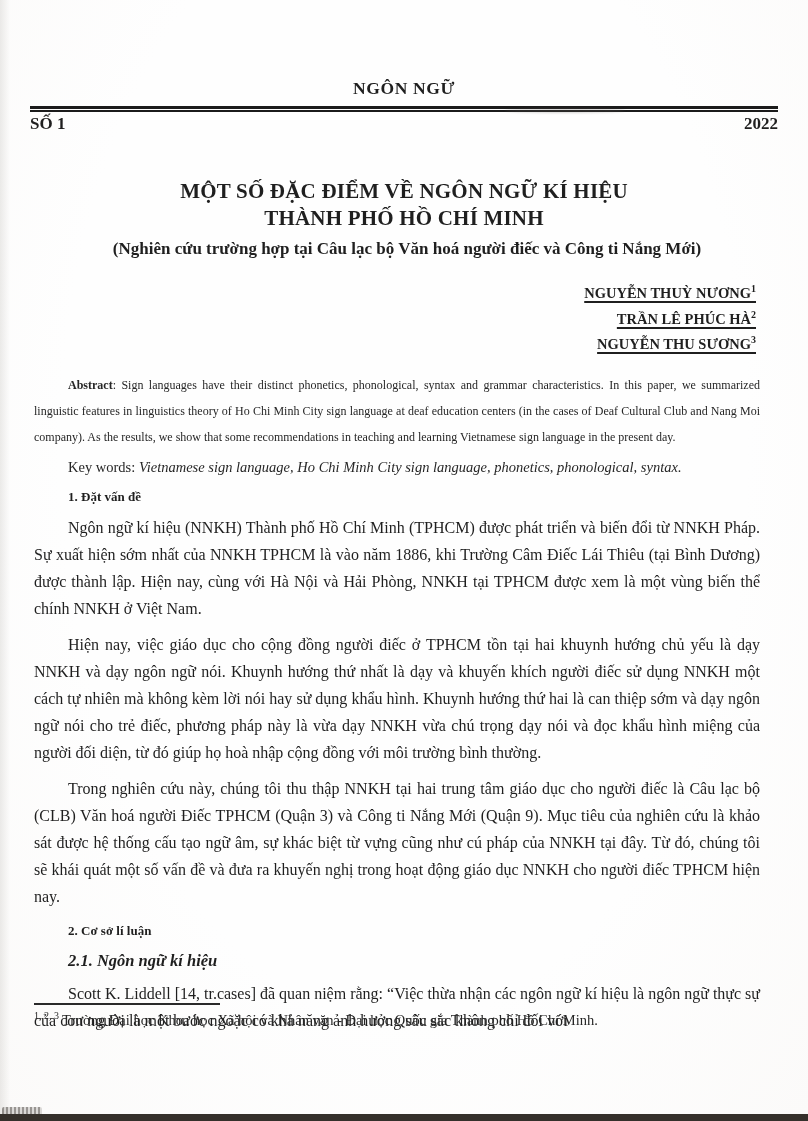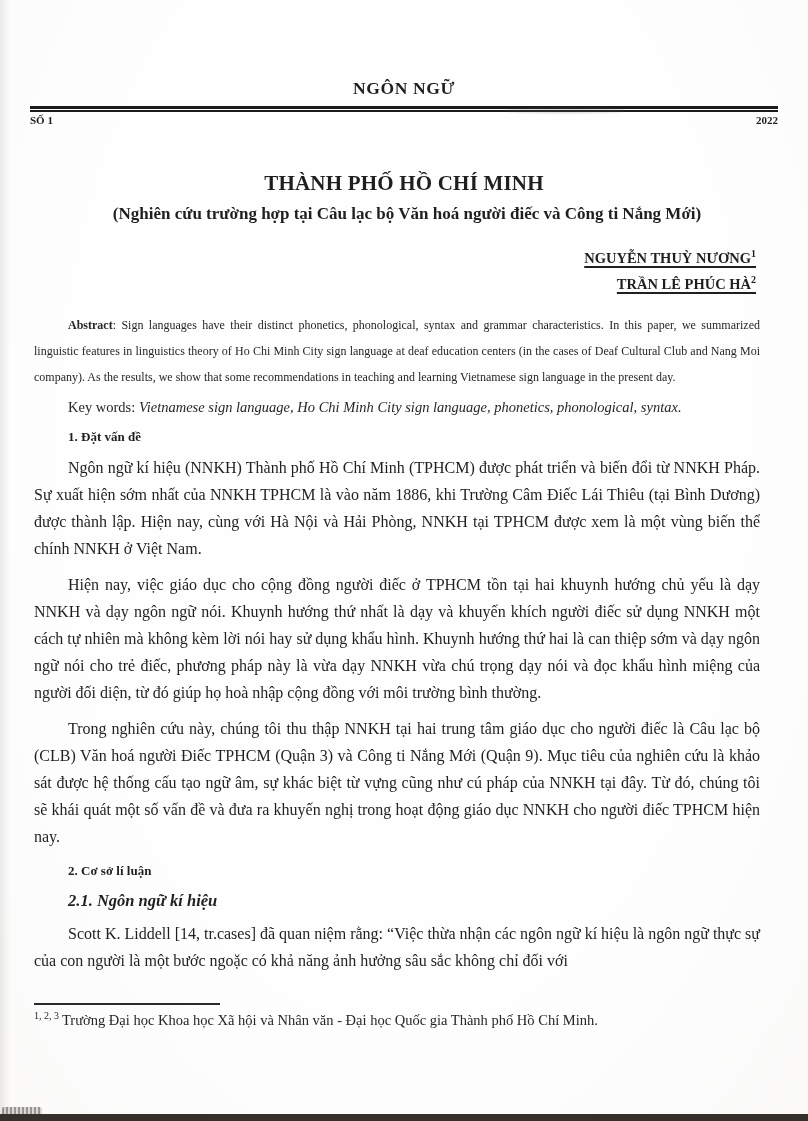--- a/index.html
+++ b/index.html
@@ -29,21 +29,21 @@
     margin: 7px 30px 0 30px;
     height: 6px;
     border-top: 3px solid #1b1b1b;
     border-bottom: 2px solid #1b1b1b;
   }
   .issue-row {
     display: flex;
     justify-content: space-between;
     margin: 2px 30px 0 30px;
     font-weight: bold;
-    font-size: 11px;
+    font-size: 17px;
     gap: 48px;
   }
 
   
   .title-block { text-align: center; margin-top: 44px; }
   .title-line {
     font-weight: bold;
     font-size: 21px;
     line-height: 27px;
     letter-spacing: 0.2px;
@@ -148,30 +148,34 @@
 
   <div class="journal-name">NGÔN NGỮ</div>
   <div class="header-rule"></div>
   <div class="scan-smudge-rule"></div>
   <div class="issue-row">
     <span>SỐ 1</span>
     <span>2022</span>
   </div>
 
   <div class="title-block">
+    <div class="title-line">MỘT SỐ ĐẶC ĐIỂM VỀ NGÔN NGỮ KÍ HIỆU</div>
     <div class="title-line">THÀNH PHỐ HỒ CHÍ MINH</div>
     <div class="subtitle">(Nghiên cứu trường hợp tại Câu lạc bộ Văn hoá người điếc và Công ti Nắng Mới)</div>
   </div>
 
   <div class="authors">
     <div class="author-row">
       <u><span>NGUYỄN THUỲ NƯƠNG</span><sup>1</sup></u>
     </div>
     <div class="author-row">
       <u><span>TRẦN LÊ PHÚC HÀ</span><sup>2</sup></u>
+    </div>
+    <div class="author-row">
+      <u><span>NGUYỄN THU SƯƠNG</span><sup>3</sup></u>
     </div>
   </div>
 
   <p class="abstract"><span class="lbl">Abstract</span><span>: </span><span>Sign languages have their distinct phonetics, phonological, syntax and grammar characteristics. In this paper, we summarized linguistic features in linguistics theory of Ho Chi Minh City sign language at deaf education centers (in the cases of Deaf Cultural Club and Nang Moi company). As the results, we show that some recommendations in teaching and learning Vietnamese sign language in the present day.</span></p>
 
   <p class="keywords"><span class="lbl">Key words</span><span>: </span><span class="kw-text">Vietnamese sign language, Ho Chi Minh City sign language, phonetics, phonological, syntax.</span></p>
 
   <div class="sec-heading">1. Đặt vấn đề</div>
   <p class="para">Ngôn ngữ kí hiệu (NNKH) Thành phố Hồ Chí Minh (TPHCM) được phát triển và biến đổi từ NNKH Pháp. Sự xuất hiện sớm nhất của NNKH TPHCM là vào năm 1886, khi Trường Câm Điếc Lái Thiêu (tại Bình Dương) được thành lập. Hiện nay, cùng với Hà Nội và Hải Phòng, NNKH tại TPHCM được xem là một vùng biến thể chính NNKH ở Việt Nam.</p>
   <p class="para">Hiện nay, việc giáo dục cho cộng đồng người điếc ở TPHCM tồn tại hai khuynh hướng chủ yếu là dạy NNKH và dạy ngôn ngữ nói. Khuynh hướng thứ nhất là dạy và khuyến khích người điếc sử dụng NNKH một cách tự nhiên mà không kèm lời nói hay sử dụng khẩu hình. Khuynh hướng thứ hai là can thiệp sớm và dạy ngôn ngữ nói cho trẻ điếc, phương pháp này là vừa dạy NNKH vừa chú trọng dạy nói và đọc khẩu hình miệng của người đối diện, từ đó giúp họ hoà nhập cộng đồng với môi trường bình thường.</p>

